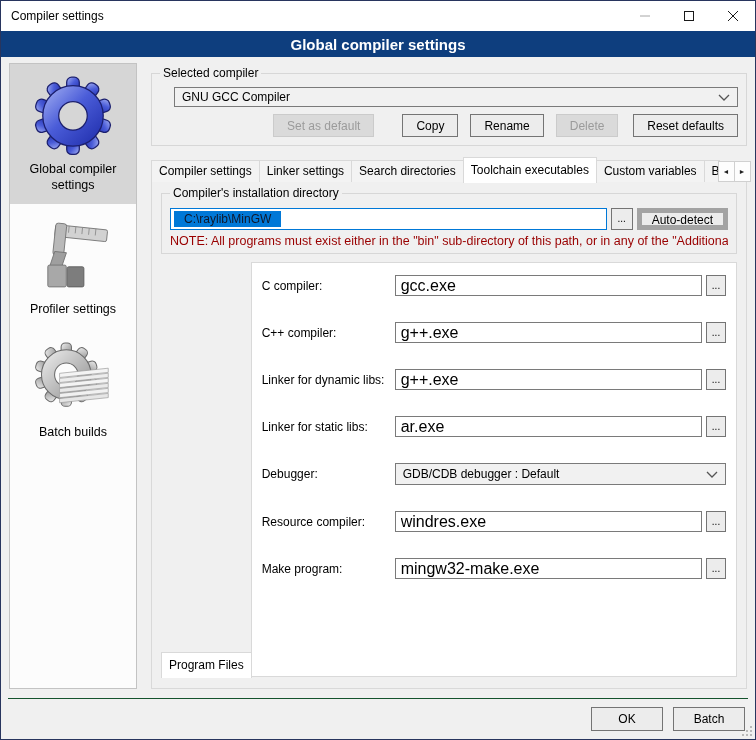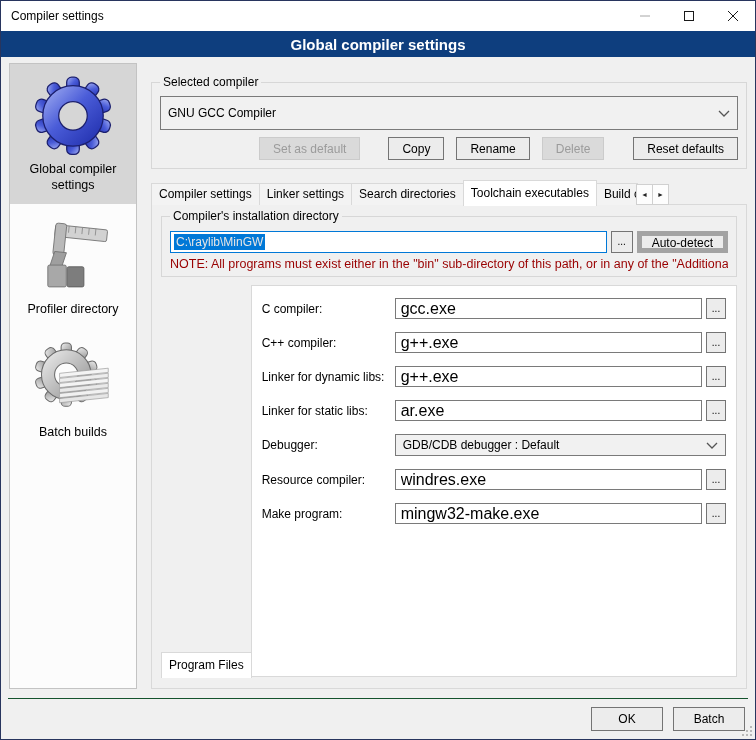--- a/index.html
+++ b/index.html
@@ -32,24 +32,24 @@
   .side-item .side-label { font-size:12.5px; color:#000; text-align:center; line-height:1.3; margin-top:4px; }
   .side-icon { width:84px; height:84px; }
 
   
   .main { flex:1; margin-left:14px; display:flex; flex-direction:column; margin-bottom:9px; min-width:0; }
 
   
   .groupbox { border:1px solid #d7d7d7; position:relative; background:transparent; }
   .groupbox > .legend { position:absolute; top:-8px; left:8px; background:#f0f0f0; padding:0 3px; font-size:12px; color:#000; }
 
-  .gb-compiler { margin-top:19px; padding:13px 8px 8px 8px; }
-
-  
-  .combo { height:34px; background:#f1f1f1; border:1px solid #7a7a7a; display:flex; align-items:center;
+  .gb-compiler { margin-top:10px; padding:13px 8px 8px 22px; }
+
+  
+  .combo { height:20px; background:#f1f1f1; border:1px solid #7a7a7a; display:flex; align-items:center;
            padding:0 7px; font-size:12px; color:#000; width:100%; }
   .combo .combo-text { flex:1; overflow:hidden; white-space:nowrap; }
 
   .btnrow { display:flex; gap:12px; margin-top:7px; padding-left:99px; align-items:flex-start; }
   .btn { height:23px; padding:0 13px; font-size:12px; font-family:"Liberation Sans",sans-serif;
          background:#ececec; border:1px solid #747474; color:#000; }
   .btn.disabled { background:#dadada; border-color:#cbcbcb; color:#9b9b9b; }
   .btn.gap-right { margin-right:16px; }
   .btn.push-right { margin-left:auto; }
 
@@ -63,35 +63,35 @@
                color:#222; display:flex; align-items:center; justify-content:center; margin-left:-1px; flex-shrink:0; padding:0; }
 
   
   .tabpage { flex:1; border:1px solid #d9d9d9; background:#f0f0f0; margin-top:-1px;
              padding:11px 9px 11px 9px; display:flex; flex-direction:column; min-height:0; }
 
   .gb-install { padding:14px 8px 5px 8px; }
   .pathrow { display:flex; align-items:center; }
   .pathfield { flex:1; height:22px; background:#fff; border:1px solid #0078d7; display:flex; align-items:center;
                padding:0 3px; font-size:12px; overflow:hidden; white-space:nowrap; }
-  .pathfield .sel { background:#0078d7; color:#e5e5e5; padding:1px 2px; }
+  .pathfield .sel { background:#0078d7; color:#0f172a; padding:1px 10px; }
   .mini-btn { width:22px; height:22px; margin-left:4px; font-size:10px; line-height:10px;
               background:#ececec; border:1px solid #747474; color:#000; padding:0; }
   .autodetect { height:22px; margin-left:4px; padding:0 10px; font-size:12px;
                 background:#ececec; border:5px solid #a3a3a3; color:#000; }
   .note { margin-top:4px; font-size:12.5px; color:#990000; white-space:nowrap; overflow:hidden; }
 
   
   .subnotebook { margin-top:9px; flex:1; display:flex; flex-direction:row; min-height:0; }
   .subtabrow { display:flex; align-items:flex-end; position:relative; z-index:2; }
   .subpage { flex:1; background:#ffffff; border:1px solid #d9d9d9; margin-top:-1px; padding:12px 10px 10px 10px; }
   .subtab-active-fix { background:#ffffff; }
 
   
-  .frow { display:flex; align-items:center; margin-bottom:13px; }
+  .frow { display:flex; align-items:center; margin-bottom:26px; }
   .frow-label { width:133px; flex-shrink:0; font-size:12px; color:#000; }
   .field { flex:1; height:21px; border:1px solid #7a7a7a; background:#fff; font-size:16px;
            padding:0 5px; font-family:"Liberation Sans",sans-serif; color:#000; min-width:0; }
   .frow .mini-btn { height:21px; width:20px; }
   .frow .combo { height:22px; }
 
   
   .footer { flex-shrink:0; margin:0 7px; border-top:1px solid #14532d; height:41px;
             display:flex; align-items:center; justify-content:flex-end; gap:10px; padding-right:3px; }
   .footer .btn { height:24px; min-width:72px; }
@@ -171,21 +171,21 @@
             <line x1="52" y1="16" x2="52" y2="24" stroke="#8a8a8a"></line>
               <line x1="60" y1="16" x2="60" y2="24" stroke="#8a8a8a"></line>
             <line x1="68" y1="16" x2="68" y2="24" stroke="#8a8a8a"></line>
               <line x1="76" y1="16" x2="76" y2="24" stroke="#8a8a8a"></line>
             <rect x="28" y="14" width="13" height="38" rx="3" fill="#b9b9b9" stroke="#6f6f6f"></rect>
             <path d="M30 48 L44 48 L40 66 L26 66 Z" fill="#9f9f9f" stroke="#6f6f6f"></path>
           </g>
           <rect x="20" y="62" width="22" height="26" rx="2" fill="#a8a8a8" stroke="#6f6f6f"></rect>
           <rect x="43" y="64" width="20" height="24" rx="2" fill="#7d7d7d" stroke="#5c5c5c"></rect>
         </svg>
-        <div class="side-label">Profiler directory</div>
+        <div class="side-label">Profiler settings</div>
       </div>
 
       <div class="side-item">
         <svg class="side-icon" viewBox="0 0 100 100">
           <defs>
             <linearGradient id="gradGray" x1="0%" y1="0%" x2="100%" y2="100%">
               <stop offset="0%" stop-color="#efefef"></stop>
                 <stop offset="50%" stop-color="#bdbdbd"></stop>
                 <stop offset="100%" stop-color="#8c8c8c"></stop>
             </linearGradient>
@@ -236,20 +236,21 @@
           <button class="btn disabled">Delete</button>
           <button class="btn push-right">Reset defaults</button>
         </div>
       </div>
 
       <div class="tabrow">
         <div class="tab">Compiler settings</div>
         <div class="tab">Linker settings</div>
         <div class="tab">Search directories</div>
         <div class="tab active">Toolchain executables</div>
+        <div class="tab">Custom variables</div>
         <div class="tab clipped">Build options</div>
         <button class="tab-arrow">
             <span>◄</span>
           </button>
         <button class="tab-arrow">
             <span>►</span>
           </button>
       </div>
 
       <div class="tabpage">

